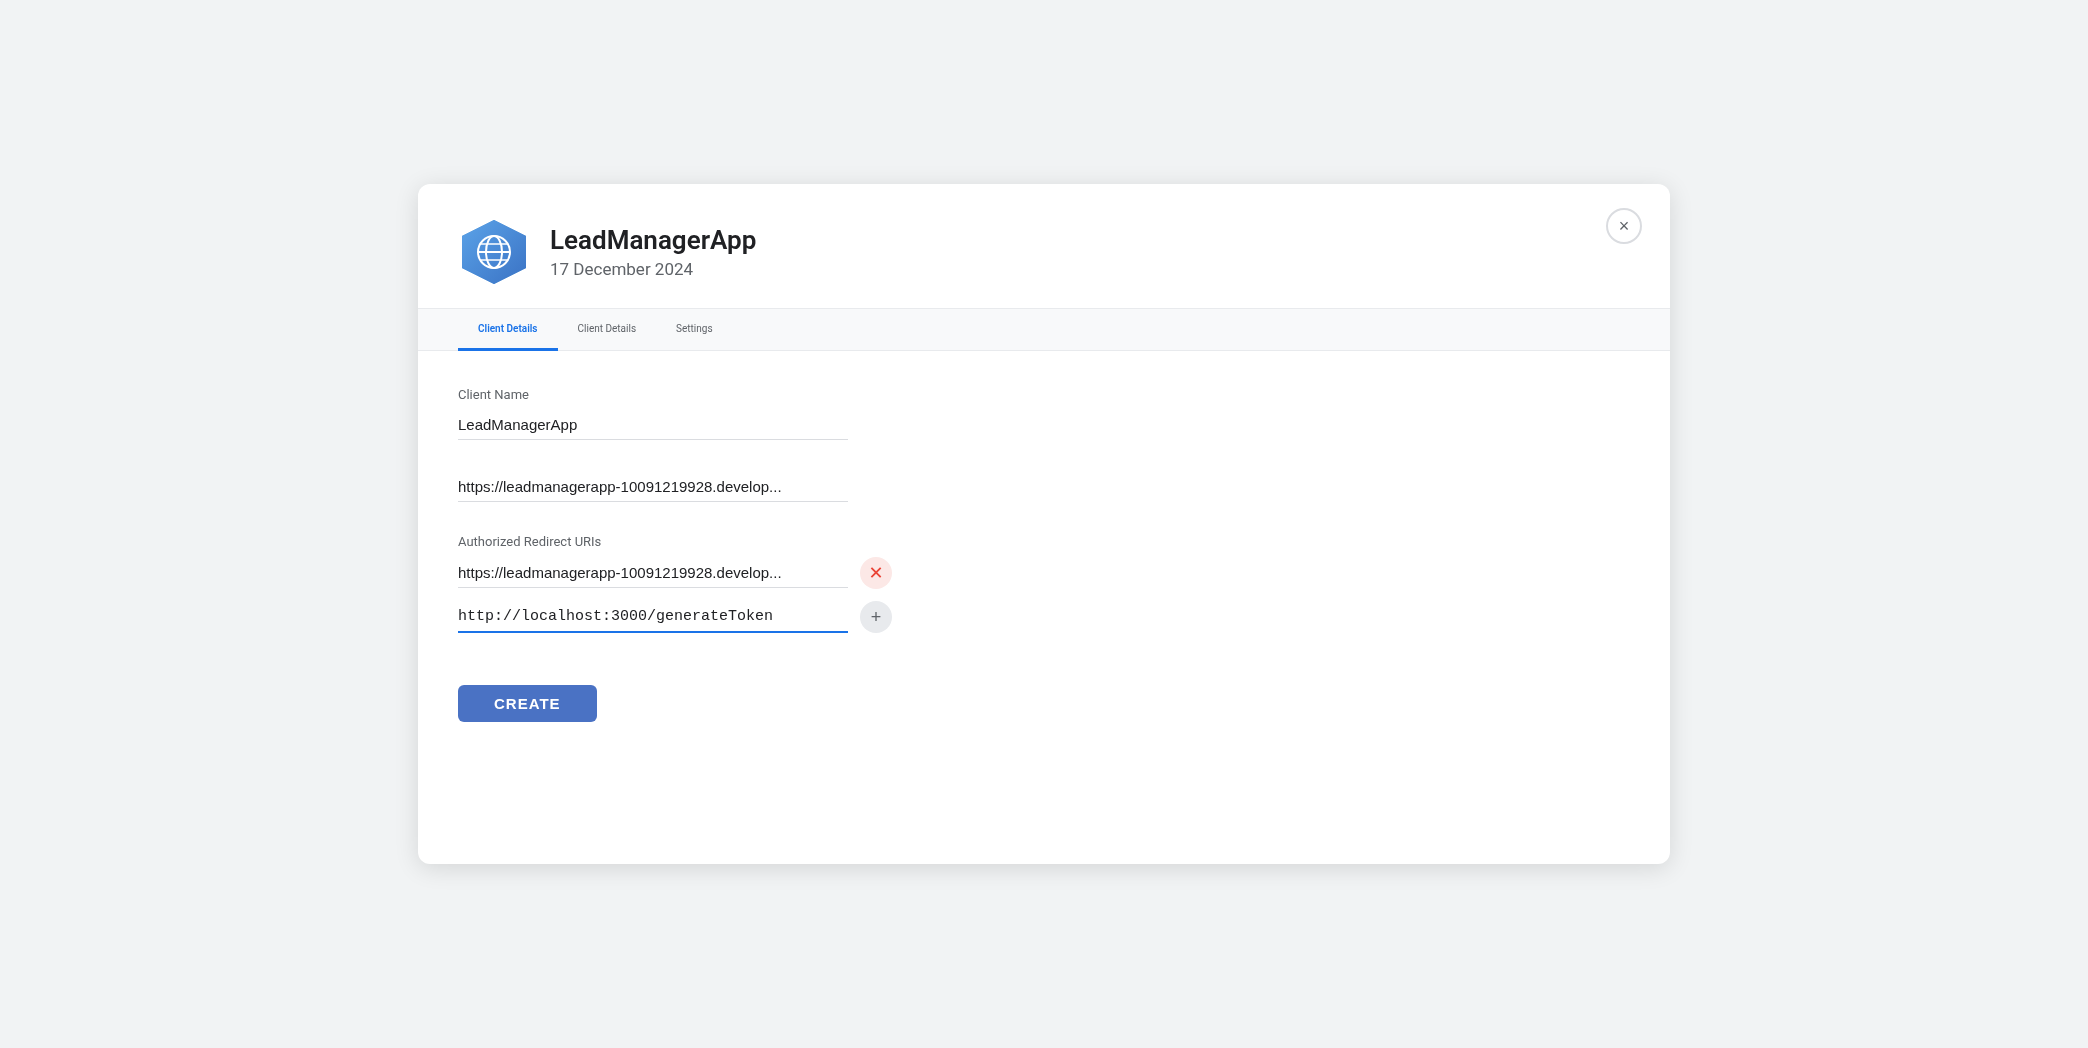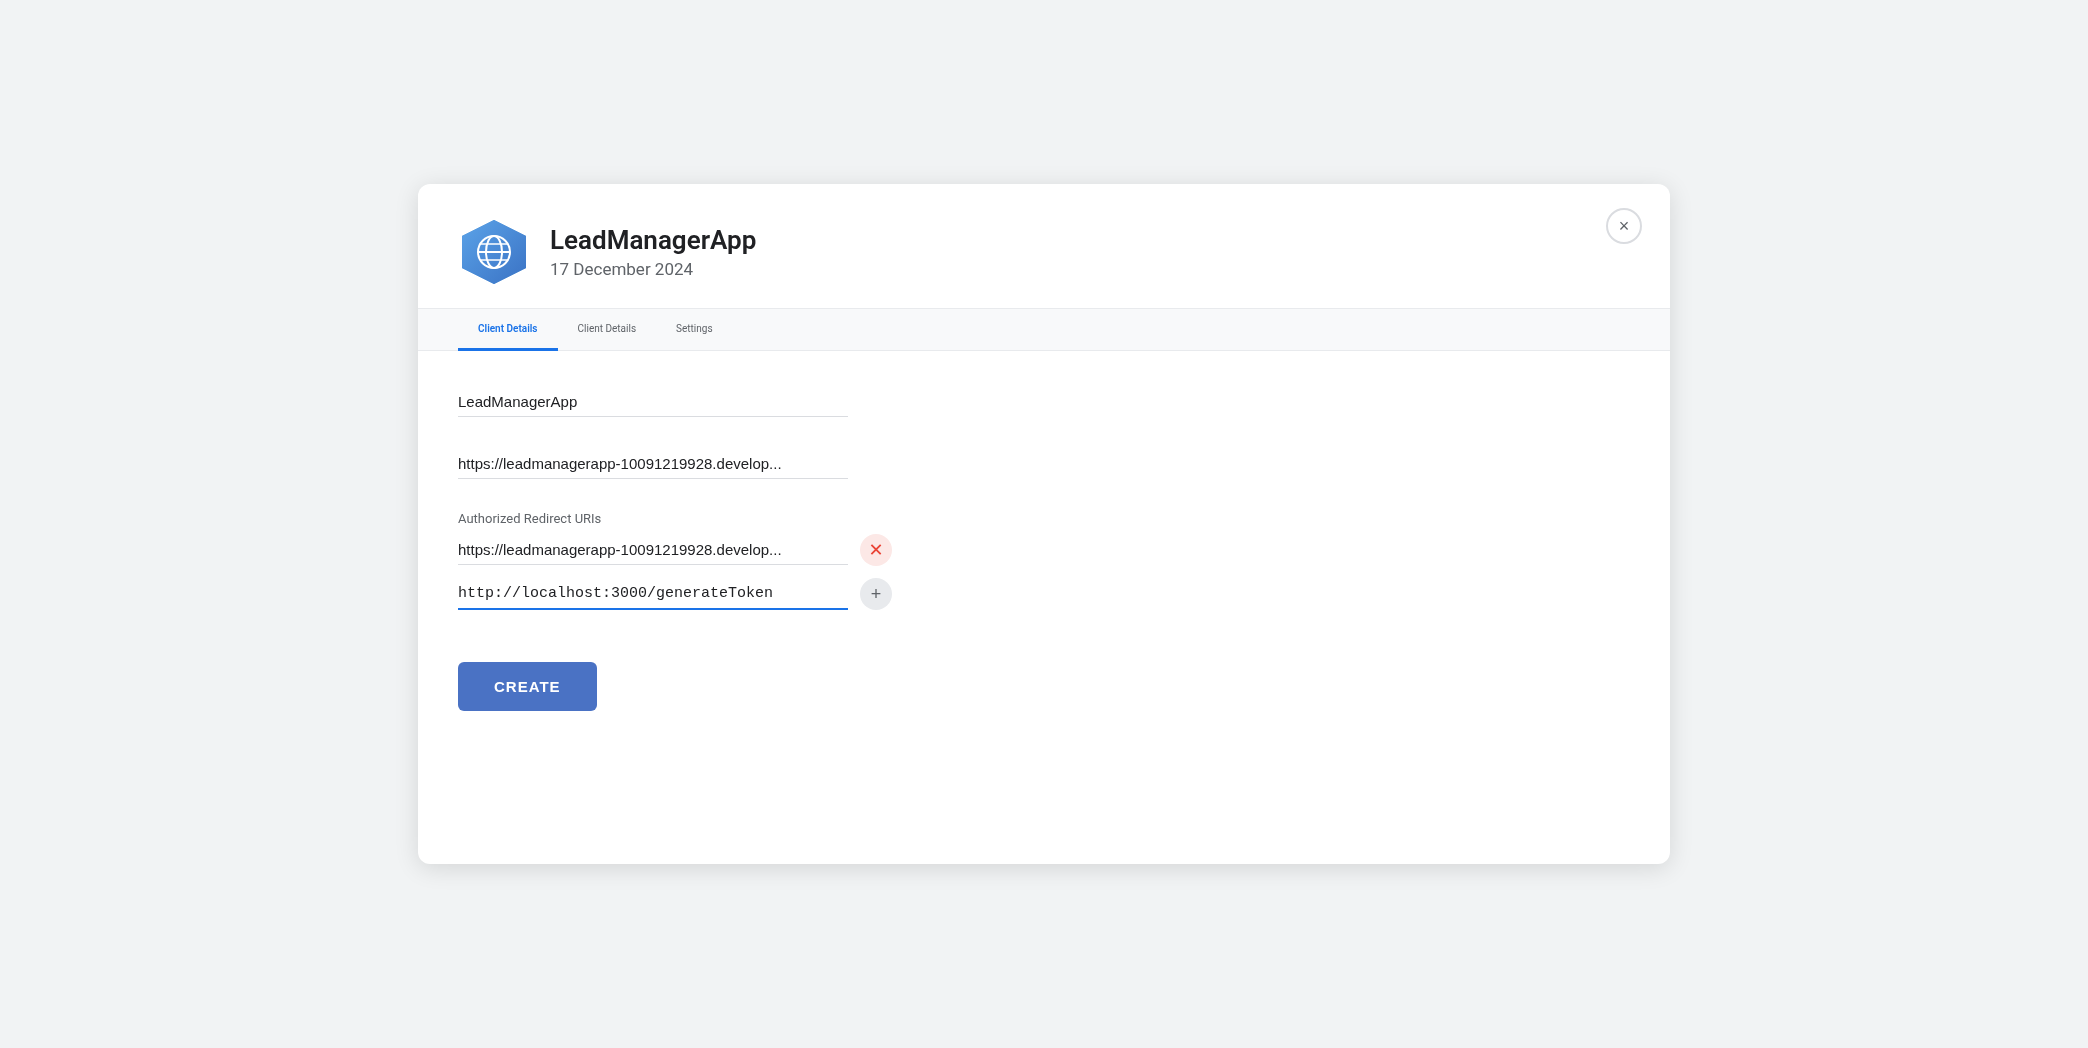--- a/index.html
+++ b/index.html
@@ -179,21 +179,21 @@
     .add-btn {
       background: #e8eaed;
       color: #5f6368;
     }
 
     .create-button {
       background: #4a72c4;
       color: white;
       border: none;
       border-radius: 6px;
-      padding: 16px 36px;
+      padding: 10px 36px;
       font-size: 15px;
       font-weight: 700;
       letter-spacing: 1px;
       cursor: pointer;
       margin-top: 20px;
     }
   </style>
 </head>
 <body>
 
@@ -238,20 +238,21 @@
     </div>
     <div class="tab">
       <span>Settings</span>
     </div>
   </div>
 
   <div class="modal-body">
 
     
     <div class="form-group">
+      <label class="form-label">Client Name</label>
       <input class="form-input" type="text" value="LeadManagerApp" style="">
     </div>
 
     
     <div class="form-group">
       <input class="form-input" type="text" value="https://leadmanagerapp-10091219928.develop..." style="">
     </div>
 
     
     <div class="form-group">

